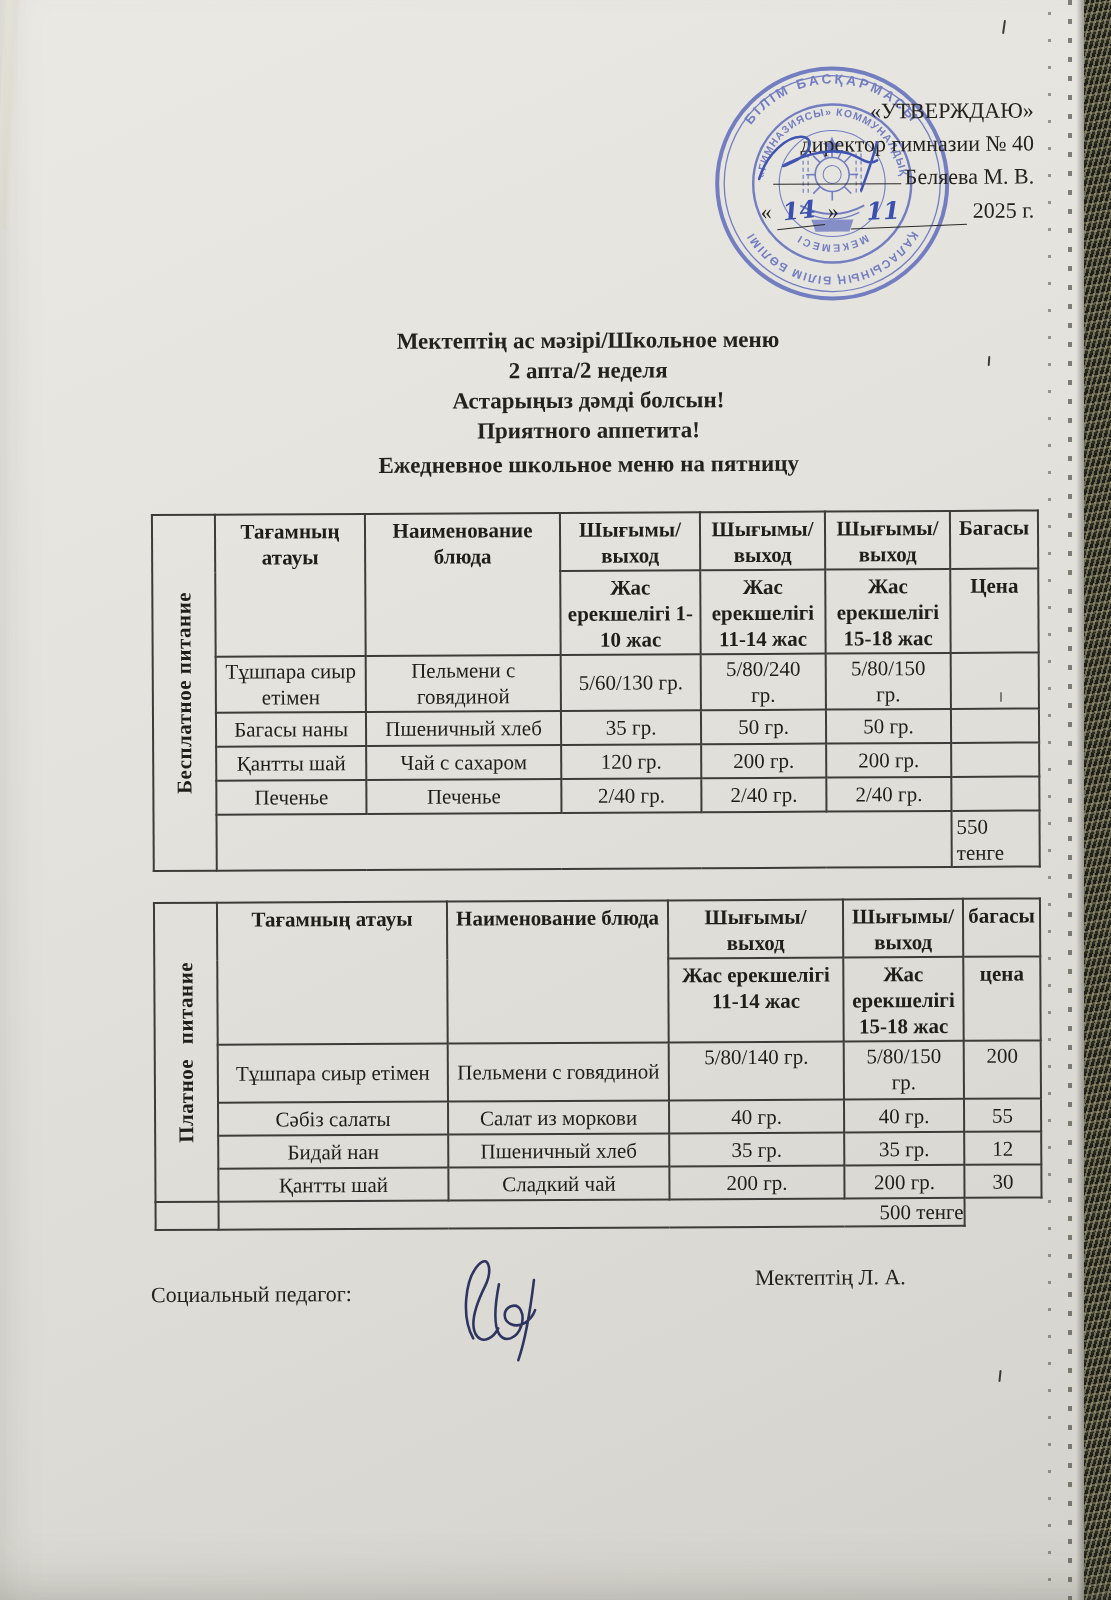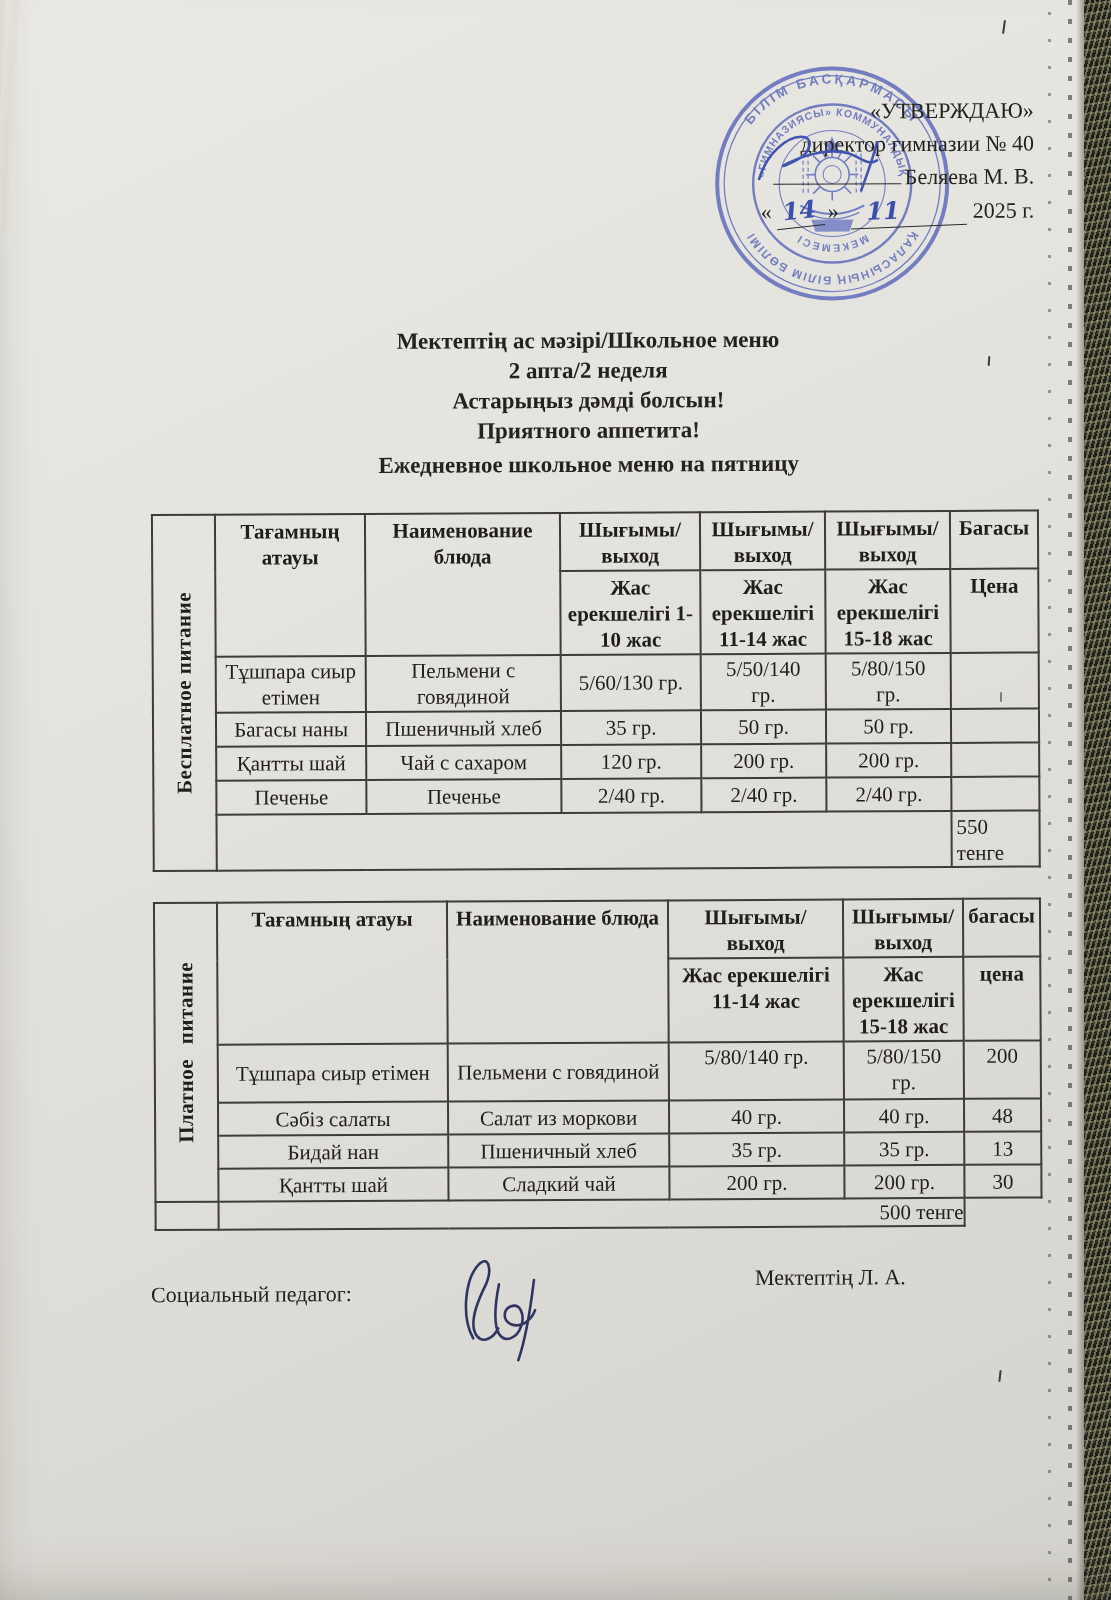--- a/index.html
+++ b/index.html
@@ -157,21 +157,21 @@
         <tr style="height:80px">
           <th>Жас ерекшелігі 1-10 жас</th>
           <th>Жас ерекшелігі 11-14 жас</th>
           <th>Жас ерекшелігі 15-18 жас</th>
           <th>Цена</th>
         </tr>
         <tr style="height:52px">
           <td>Тұшпара сиыр етімен</td>
           <td>Пельмени с говядиной</td>
           <td>5/60/130 гр.</td>
-          <td>5/50/140
+          <td>5/80/240
 гр.</td>
           <td>5/80/150
 гр.</td>
           <td></td>
         </tr>
         <tr style="height:34px">
           <td>Багасы наны</td>
           <td>Пшеничный хлеб</td>
           <td>35 гр.</td>
           <td>50 гр.</td>
@@ -234,28 +234,28 @@
           <td style="vertical-align:top">5/80/140 гр.</td>
           <td style="vertical-align:top">5/80/150
 гр.</td>
           <td style="vertical-align:top">200</td>
         </tr>
         <tr style="height:33px">
           <td>Сәбіз салаты</td>
           <td>Салат из моркови</td>
           <td>40 гр.</td>
           <td>40 гр.</td>
-          <td>48</td>
+          <td>55</td>
         </tr>
         <tr style="height:33px">
           <td>Бидай нан</td>
           <td>Пшеничный хлеб</td>
           <td>35 гр.</td>
           <td>35 гр.</td>
-          <td>13</td>
+          <td>12</td>
         </tr>
         <tr style="height:33px">
           <td>Қантты шай</td>
           <td>Сладкий чай</td>
           <td>200 гр.</td>
           <td>200 гр.</td>
           <td>30</td>
         </tr>
         <tr style="height:26px">
           <td></td>

